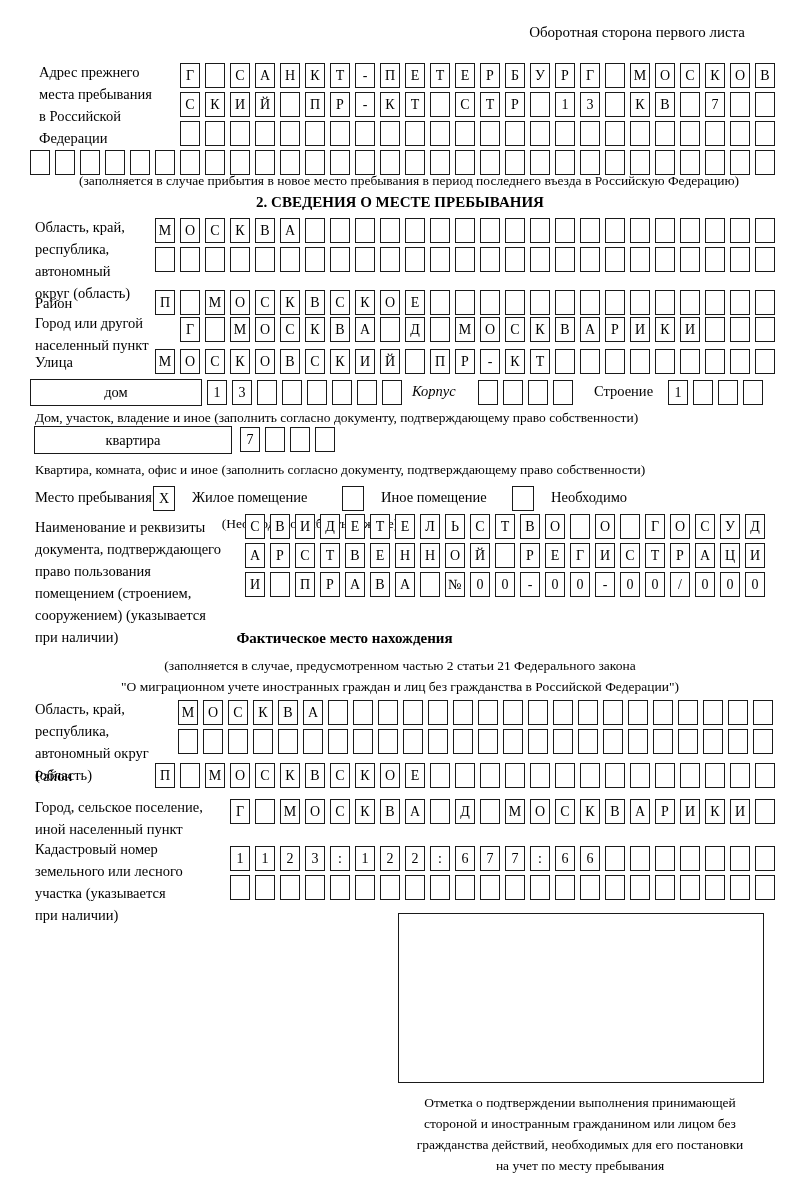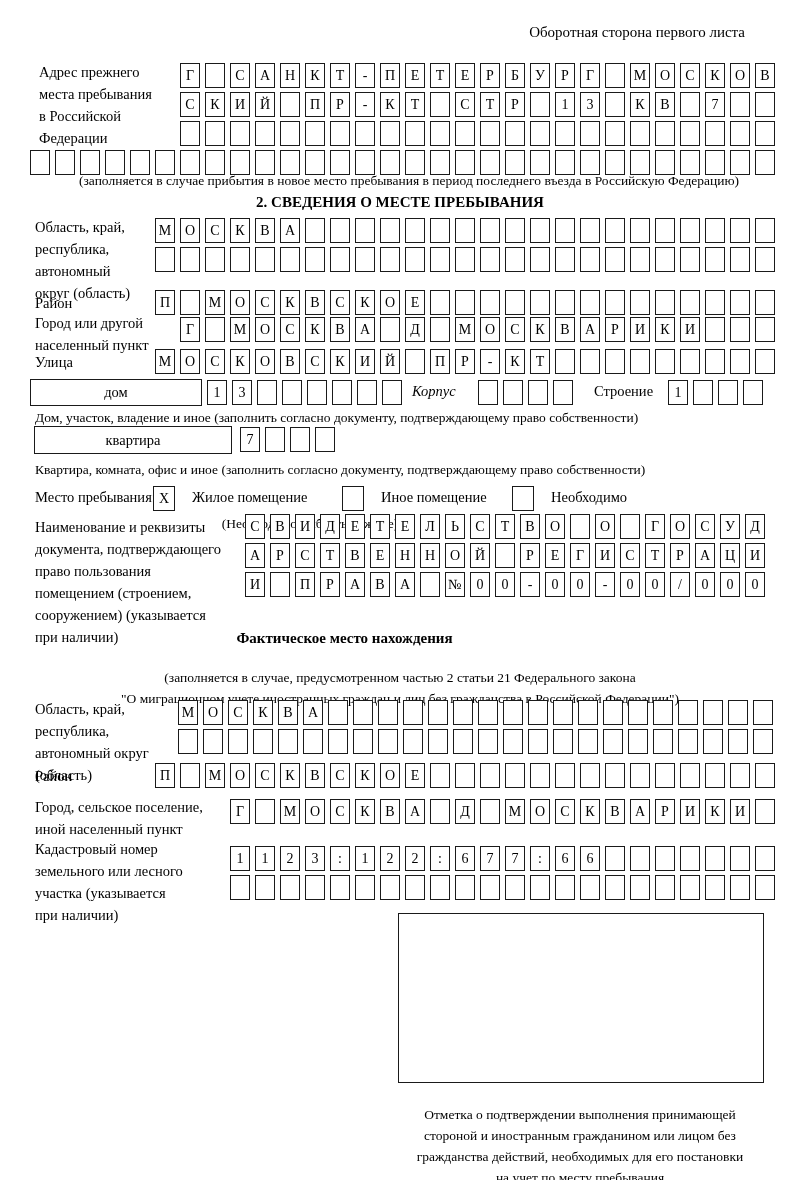--- a/index.html
+++ b/index.html
@@ -2,21 +2,21 @@
 <html><head>
 <meta charset="utf-8">
 <style>
   html,body { margin:0; padding:0; background:#ffffff; }
   .page {
     position:relative; width:800px; height:1180px; background:#ffffff;
     font-family:"Liberation Serif", serif; color:#000; overflow:hidden;padding-left:24px;
   }
   .abs { position:absolute; }
   .label { font-size:14.5px; line-height:22px; white-space:pre-line; }
-  .pre { white-space:pre-line;margin-top:12px; }
+  .pre { white-space:pre-line; }
   .grid { display:flex; gap:5px; }
   .grid-col { display:flex; flex-direction:column; gap:4px; }
   .cell {
     flex:none; width:20px; height:25px; border:1.6px solid #1a1a1a;
     box-sizing:border-box; display:flex; align-items:center; justify-content:center;
     font-size:14px; background:#fff;
   }
   .note { font-size:13.5px; line-height:17px; }
   .center { text-align:center; }
   .title { font-weight:bold; font-size:15px; }

